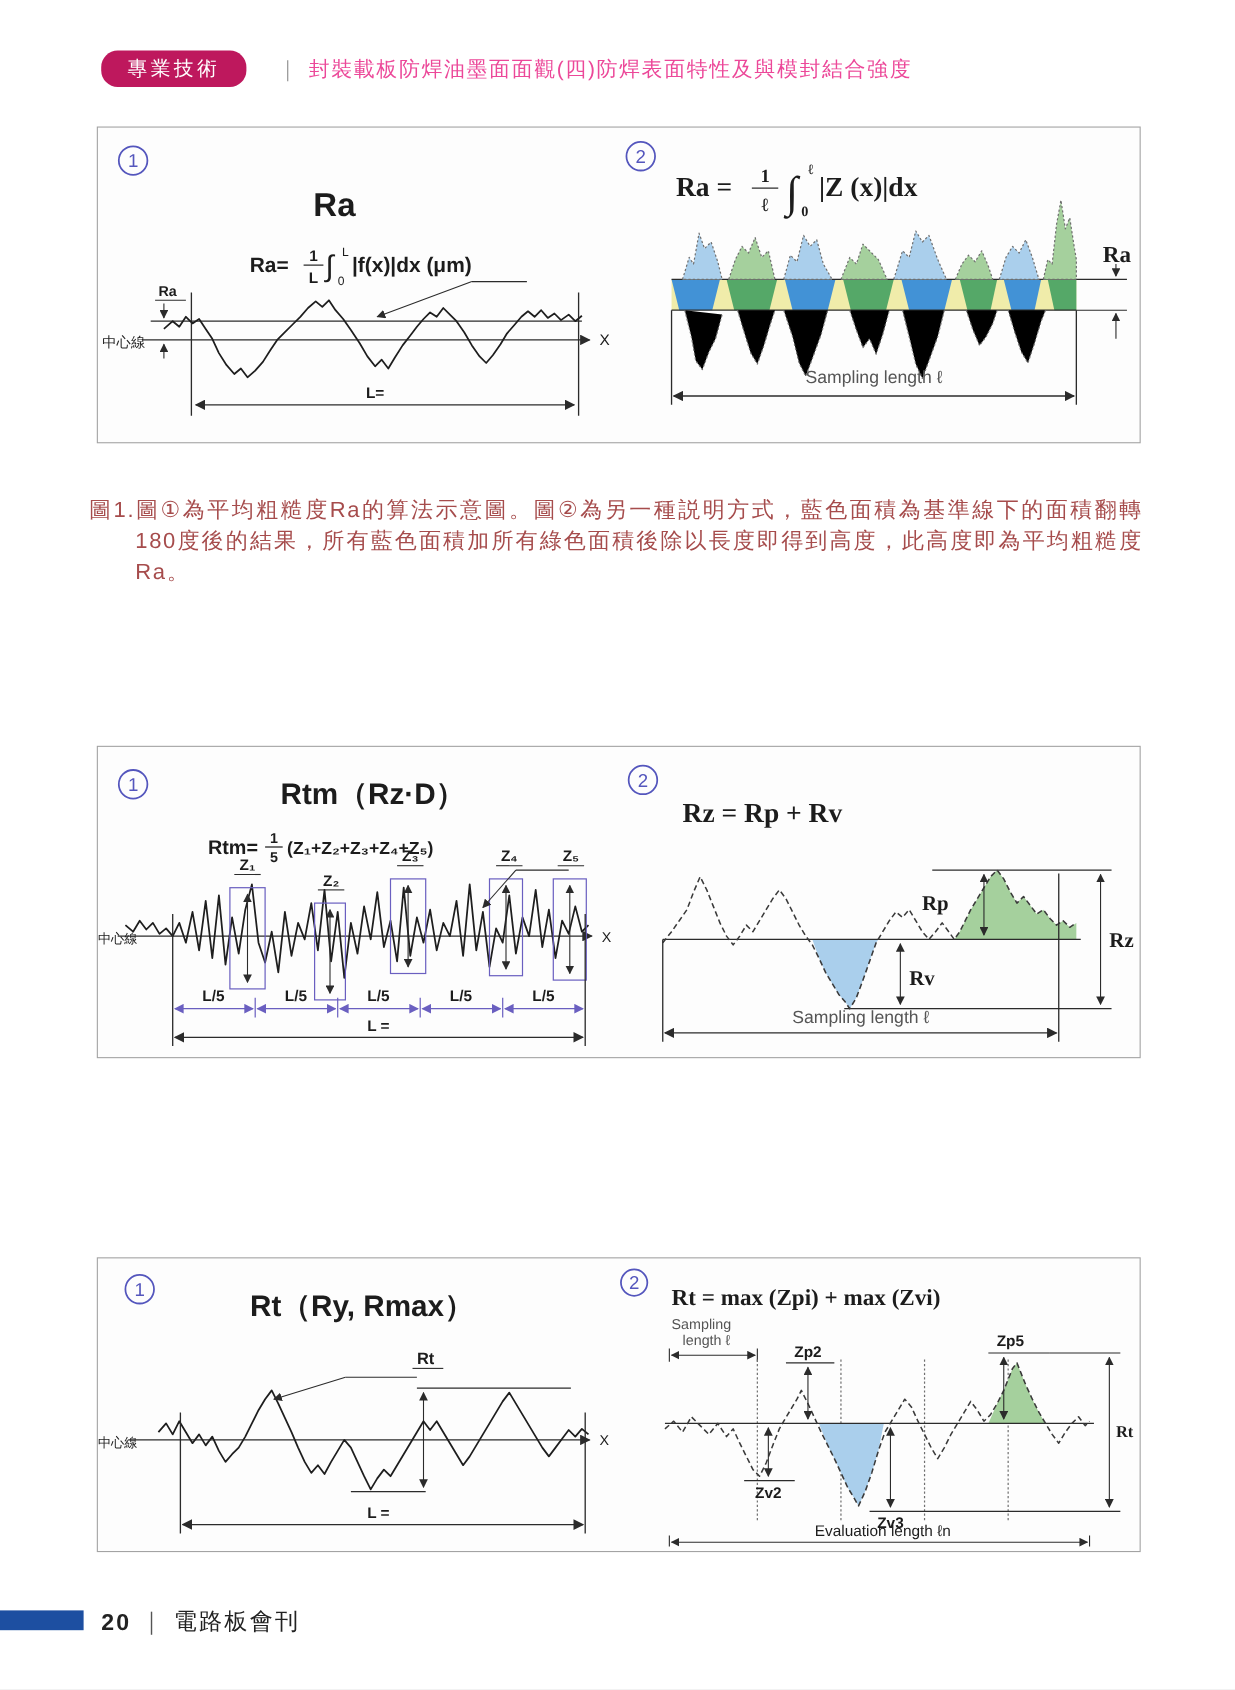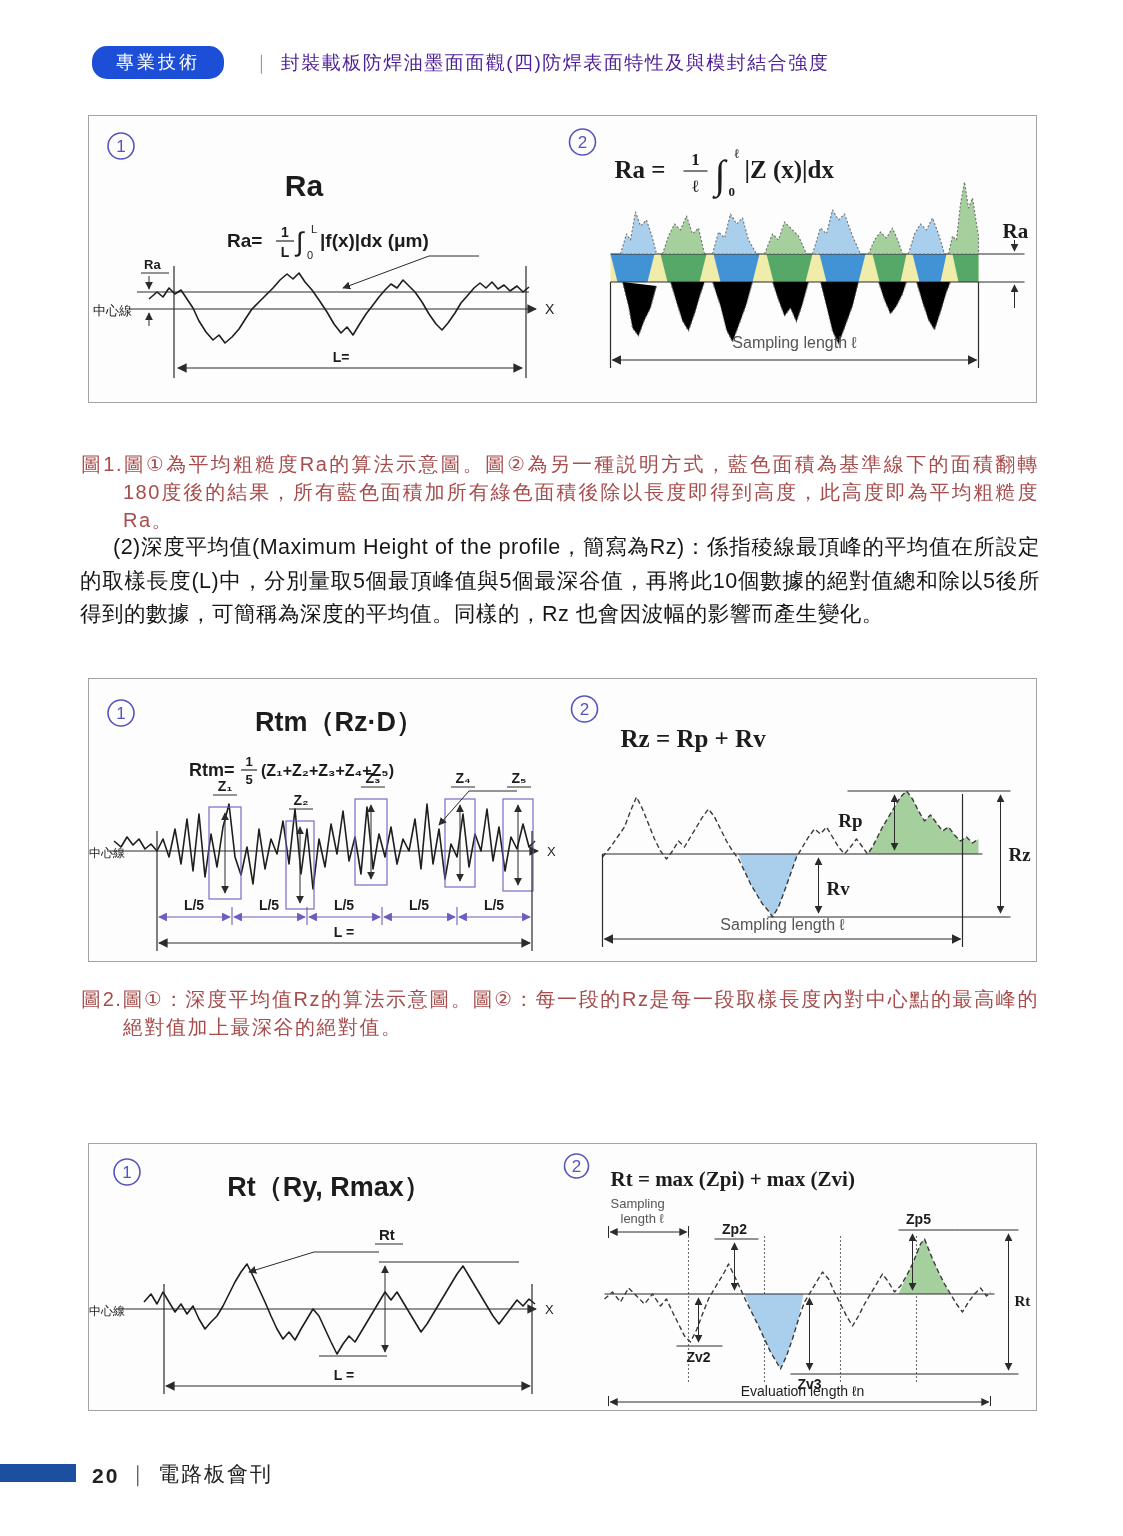--- a/index.html
+++ b/index.html
@@ -5,25 +5,25 @@
   * { margin:0; padding:0; box-sizing:border-box; }
   html,body { background:#e8e8e8; }
   .page {
     position:relative; width:1123px; height:1536px; background:#ffffff;
     font-family:"Liberation Sans","DejaVu Sans",sans-serif; overflow:hidden;
     margin:0 auto;
   }
   
   .hdr { position:absolute; top:46px; left:92px; display:flex; align-items:center; }
   .badge {
-    background:#1d4ed8; color:#fff; font-size:18px; letter-spacing:3px;
+    background:#be185d; color:#fff; font-size:18px; letter-spacing:3px;
     padding:4px 24px 5px; border-radius:15px; white-space:nowrap;
   }
   .hsep { color:#9a9a9a; font-size:19px; margin:0 10px 0 28px; }
-  .htitle { color:#4c1d95; font-size:19px; letter-spacing:1.5px; white-space:nowrap; }
+  .htitle { color:#ec4899; font-size:19px; letter-spacing:1.5px; white-space:nowrap; }
   
   .figbox {
     position:absolute; left:88px; width:949px; border:1px solid #a3a3a3;
     background:#fdfdfd; display:flex;
   }
   .figbox svg { display:block; }
   
   .caption {
     position:absolute; left:81px; width:958px; color:#a64c4c; font-size:20px;
     line-height:28px; letter-spacing:1.5px; padding-left:42px; text-indent:-42px;
@@ -171,21 +171,20 @@
 
       <line class="ln" x1="48" y1="166" x2="48" y2="252"></line>
       <line class="ln" x1="416" y1="166" x2="416" y2="252"></line>
       <line class="ln" x1="50" y1="244" x2="414" y2="244" marker-start="url(#ah)" marker-end="url(#ah)"></line>
       <text class="gray" x="232" y="232" font-size="16" text-anchor="middle">Sampling length ℓ</text>
     </svg>
   </div>
 
   <p class="caption" style="top:422px;margin-top:28px;"><span>圖1.</span><span>圖①為平均粗糙度Ra的算法示意圖。圖②為另一種説明方式，藍色面積為基準線下的面積翻轉180度後的結果，所有藍色面積加所有綠色面積後除以長度即得到高度，此高度即為平均粗糙度Ra。</span></p>
 
-  <p class="para" style="top:531px;">(2)深度平均值(Maximum Height of the profile，簡寫為Rz)：係指稜線最頂峰的平均值在所設定的取樣長度(L)中，分別量取5個最頂峰值與5個最深谷值，再將此10個數據的絕對值總和除以5後所得到的數據，可簡稱為深度的平均值。同樣的，Rz 也會因波幅的影響而產生變化。</p>
 
   <div class="figbox" style="top:678px; height:284px;">
     <svg viewBox="0 0 473 282" width="473" height="282">
       <circle class="numc" cx="32" cy="34" r="13"></circle>
       <text class="numt" x="32" y="40">1</text>
       <text x="250" y="52" font-size="27" font-weight="bold" text-anchor="middle">Rtm（Rz·D）</text>
       <g>
         <text x="100" y="97" font-size="18" font-weight="bold">Rtm=</text>
         <text x="160" y="87" font-size="13" font-weight="bold" text-anchor="middle">1</text>
         <line class="ln" x1="152" y1="91" x2="168" y2="91"></line>
@@ -269,21 +268,20 @@
       <line class="lnt" x1="438" y1="116" x2="438" y2="234" marker-start="url(#ah)" marker-end="url(#ah)"></line>
       <text class="serif" x="446" y="182" font-size="19">Rz</text>
 
       <line class="ln" x1="40" y1="175" x2="40" y2="268"></line>
       <line class="ln" x1="400" y1="115" x2="400" y2="268"></line>
       <line class="ln" x1="42" y1="260" x2="398" y2="260" marker-start="url(#ah)" marker-end="url(#ah)"></line>
       <text class="gray" x="220" y="251" font-size="16" text-anchor="middle">Sampling length ℓ</text>
     </svg>
   </div>
 
-  <p class="caption" style="top:985px;"><span>圖2.</span><span>圖①：深度平均值Rz的算法示意圖。圖②：每一段的Rz是每一段取樣長度內對中心點的最高峰的絕對值加上最深谷的絕對值。</span></p>
 
 
   <div class="figbox" style="top:1143px; height:268px;">
     <svg viewBox="0 0 473 266" width="473" height="266">
       <circle class="numc" cx="38" cy="28" r="13"></circle>
       <text class="numt" x="38" y="34">1</text>
       <text x="240" y="52" font-size="27" font-weight="bold" text-anchor="middle">Rt（Ry, Rmax）</text>
 
       <text x="290" y="96" font-size="15" font-weight="bold">Rt</text>
       <line class="lnt" x1="286" y1="100" x2="314" y2="100"></line>

